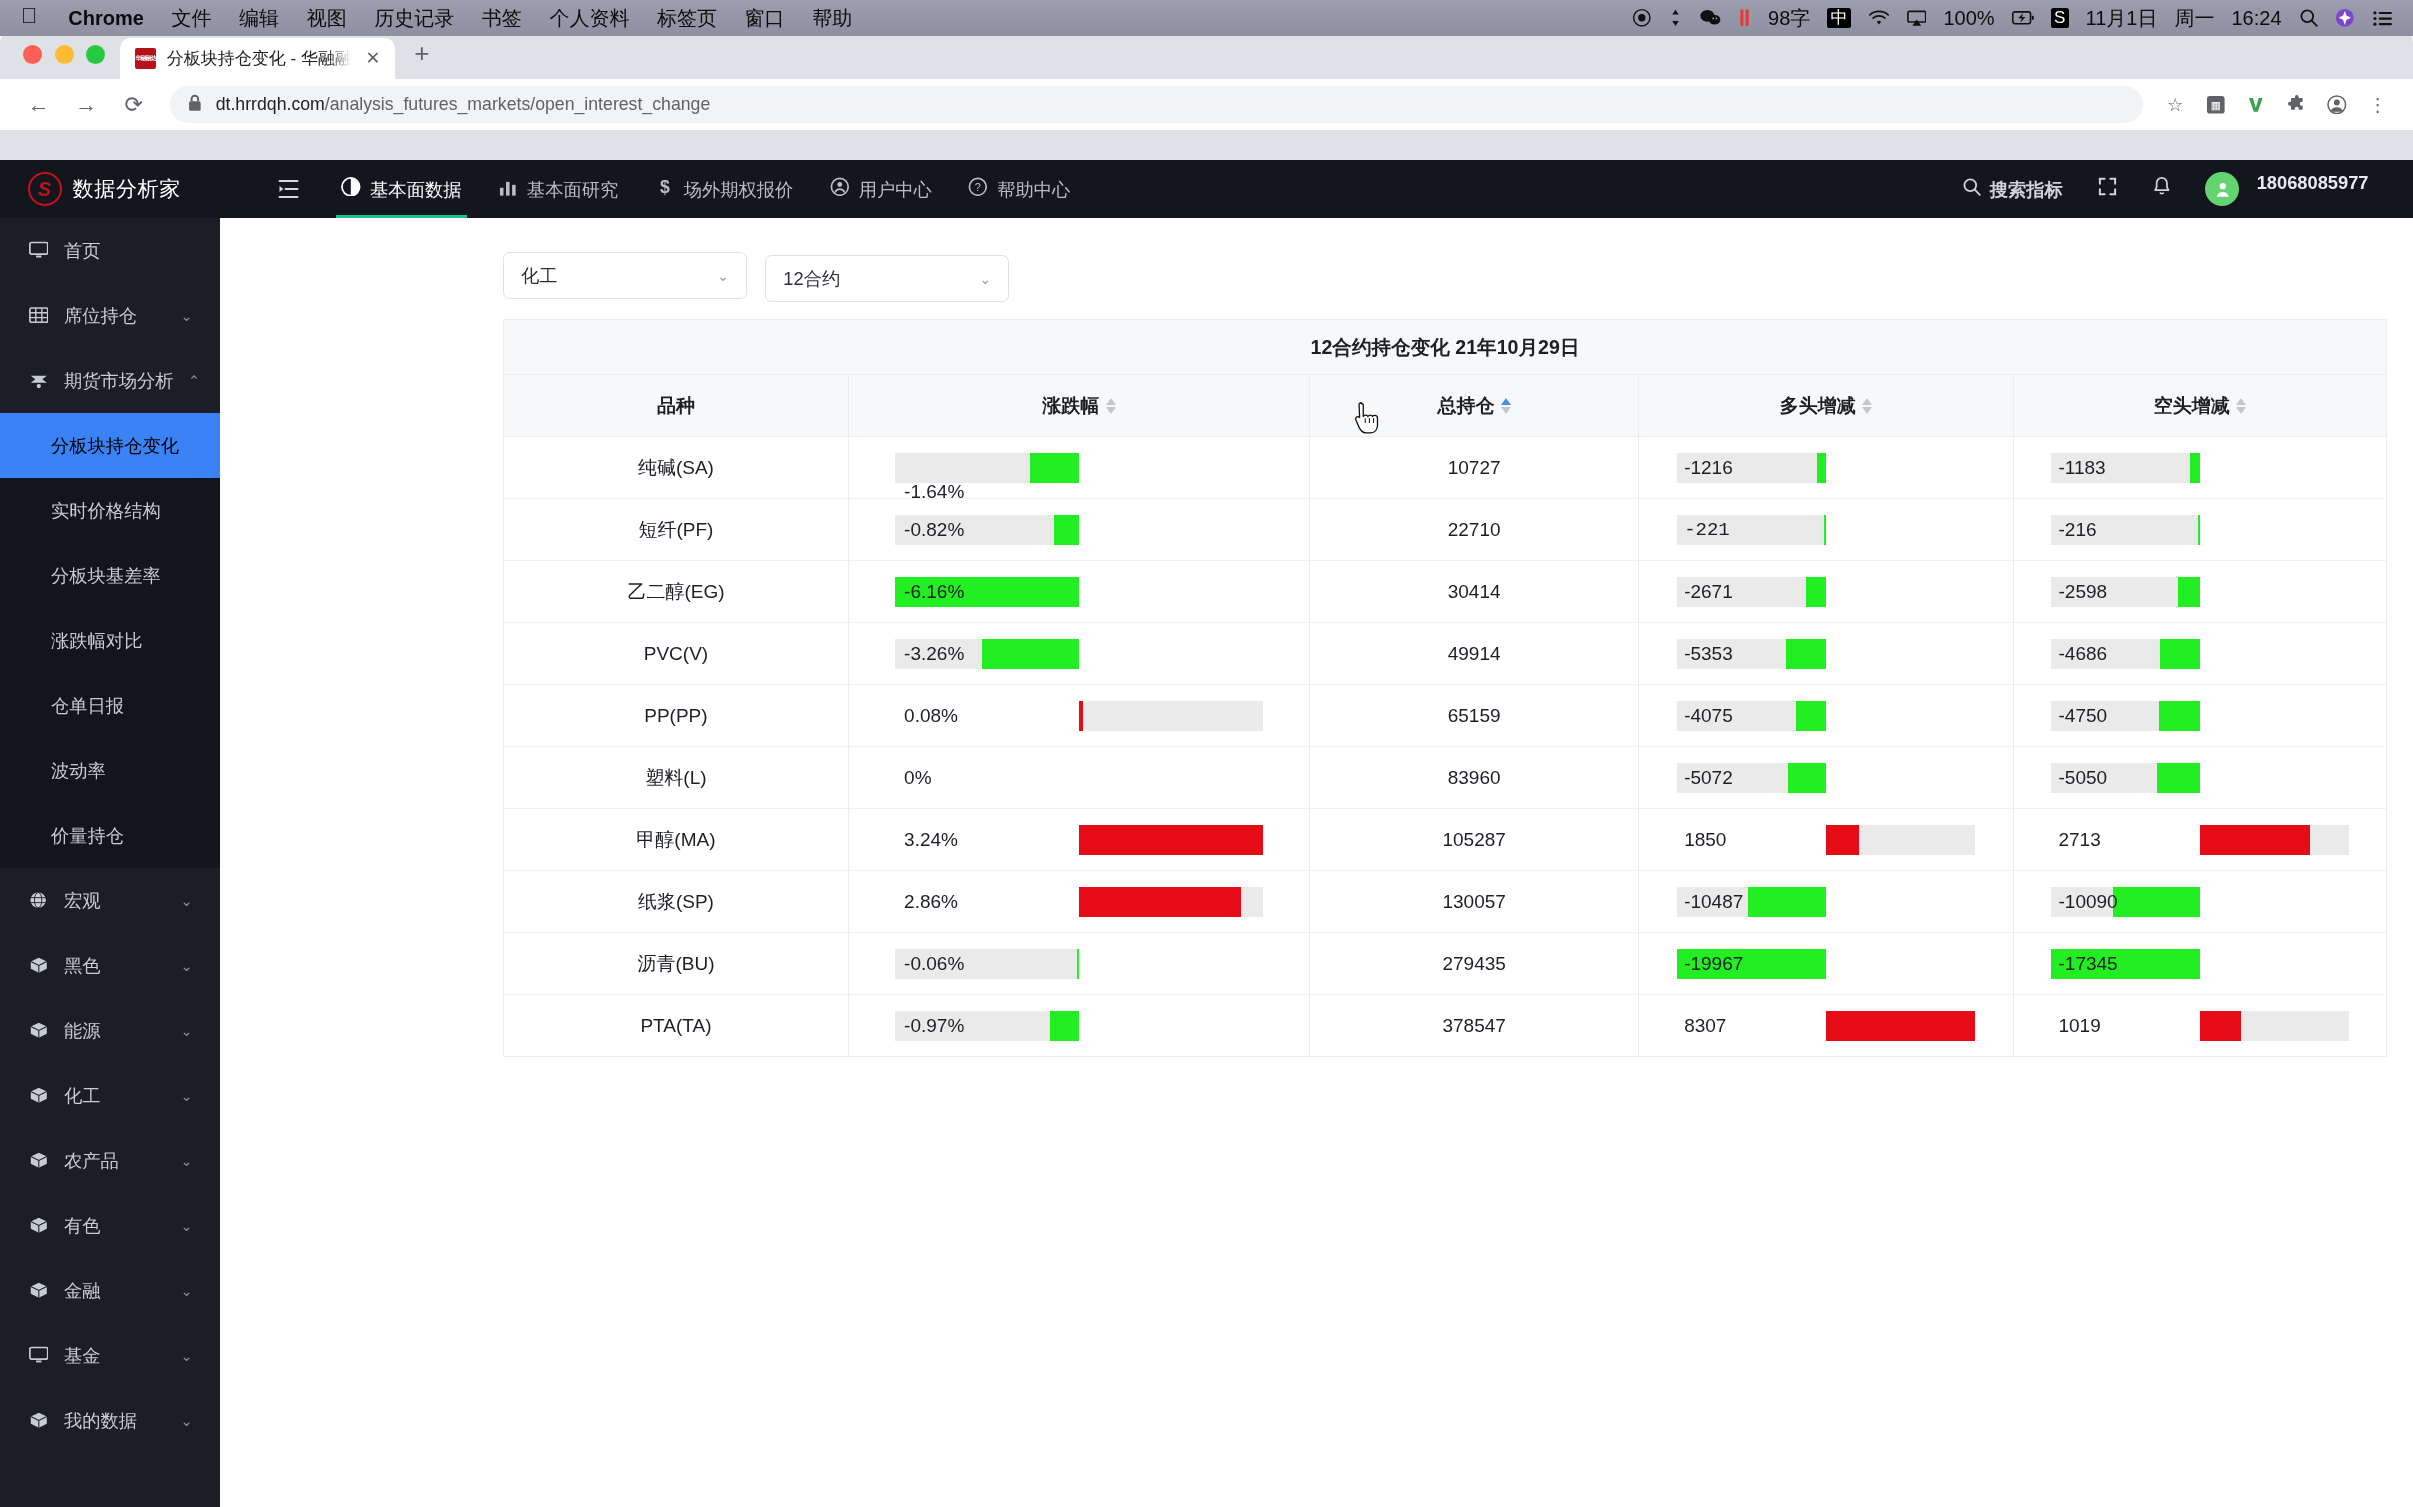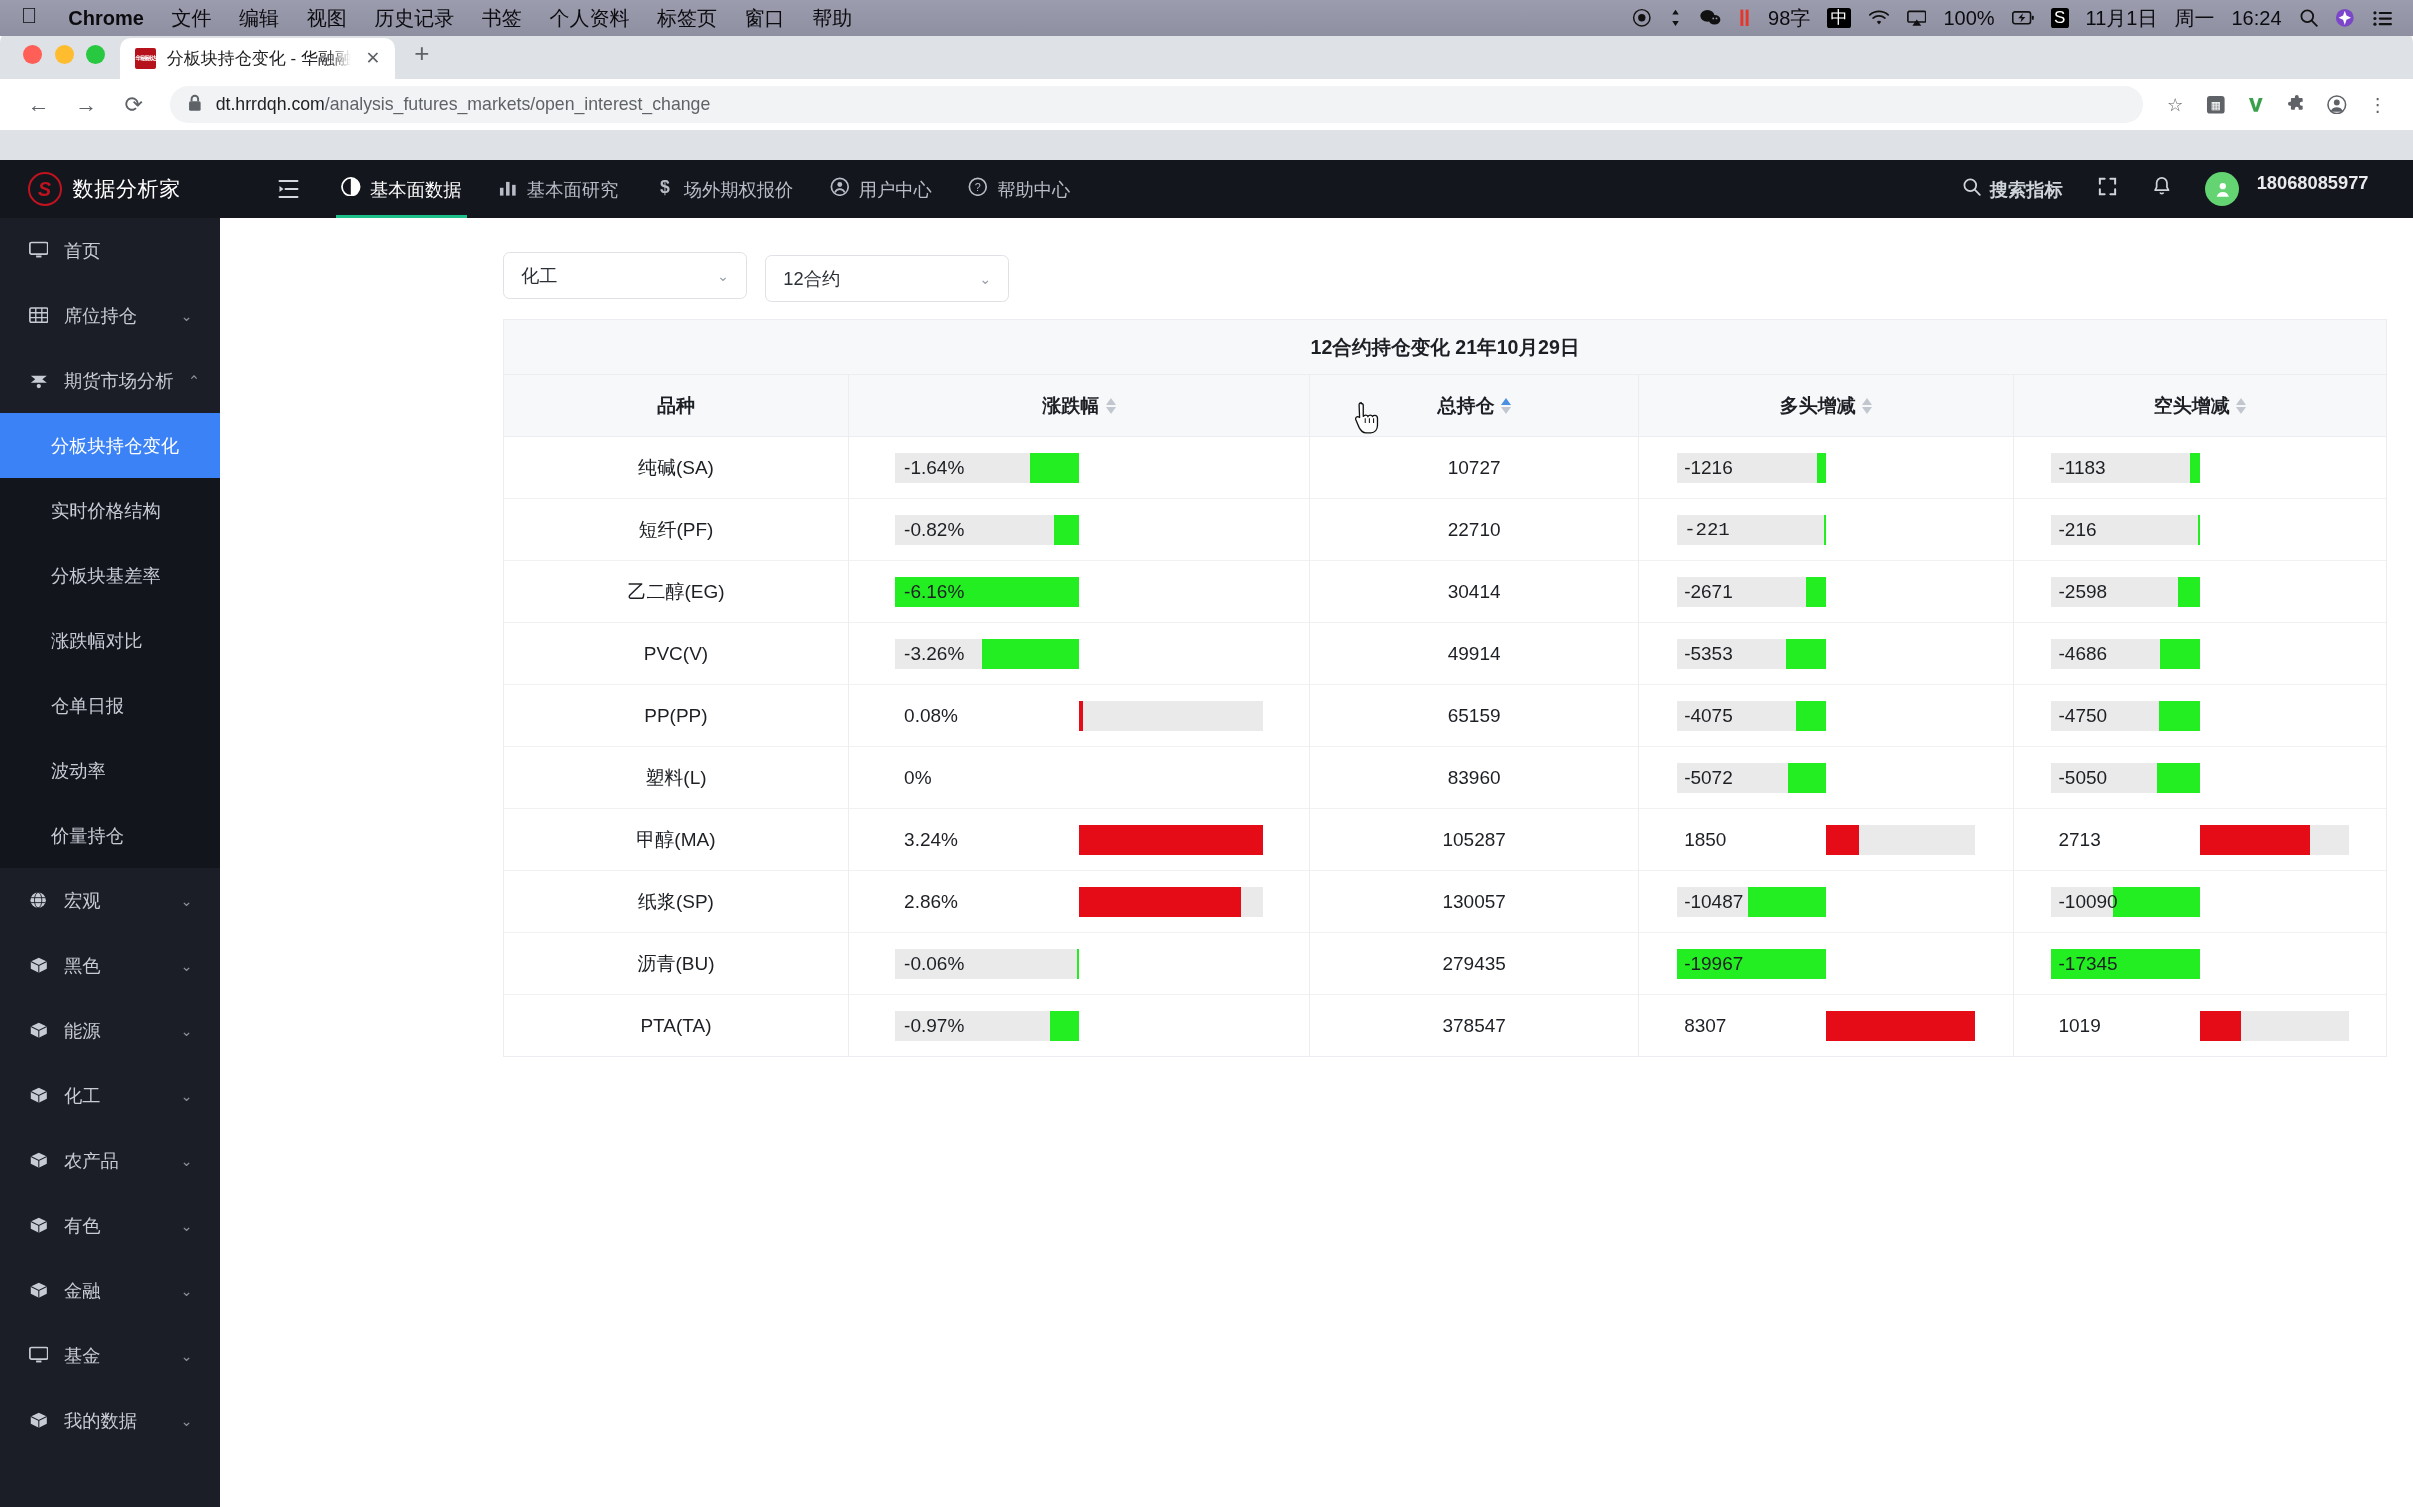--- a/index.html
+++ b/index.html
@@ -93,21 +93,21 @@
 
   
   .sidebar{ width:220px; background:#1b1e27; flex-shrink:0; overflow:hidden; }
   .si{ height:65px; display:flex; align-items:center; padding:0 27.5px; gap:14.4px;
        color:#c7cbd4; font-size:18.3px; white-space:nowrap; }
   .si .ico{ width:22px; display:flex; align-items:center; justify-content:center; flex-shrink:0; }
   .si .lbl{ flex:1; }
   .si .chev{ color:#8b919d; font-size:14.4px; }
   .sub{ background:#13151c; }
   .sub .si{ padding-left:51px; color:#c7cbd4; }
-  .sub .si.active{ background:#3b82f6; color:#ffffff; }
+  .sub .si.active{ background:#3b82f6; color:#000000; }
 
   
   .main{ flex:1; background:#fff; min-width:0; overflow:hidden; }
   .filters{ display:flex; gap:18.3px; padding:34px 0 0 283px; }
   .select{
     height:47px; border:1.3px solid #dfe1e6; border-radius:6.5px; background:#fff;
     display:flex; align-items:center; justify-content:space-between;
     padding:0 17px; font-size:18.3px; color:#2b2f36;
   }
   .select .caret{ color:#9aa0a8; font-size:14.4px; margin-left:17px; }
@@ -643,21 +643,21 @@
                   </th>
                 </tr>
             </thead>
             <tbody id="body-rows">
                 <tr>
                   <td>纯碱(SA)</td>
                   <td class="barcell">
                     <div class="barwrap">
                       <div class="track" style="left: 10%; width: 29.3506%;"></div>
                       <div class="bar neg" style="left: 39.3506%; width: 10.6494%;"></div>
-                      <div class="barlabel" style="left: 12%;">-1.64%</div>
+                      <div class="barlabel" style="left: 12%; margin-top: 24px;">-1.64%</div>
                     </div>
                   </td>
                   <td>10727</td>
                   <td class="barcell">
                     <div class="barwrap">
                       <div class="track" style="left: 10%; width: 37.564%;"></div>
                       <div class="bar neg" style="left: 47.564%; width: 2.43602%;"></div>
                       <div class="barlabel" style="left: 12%;">-1216</div>
                     </div>
                   </td>

